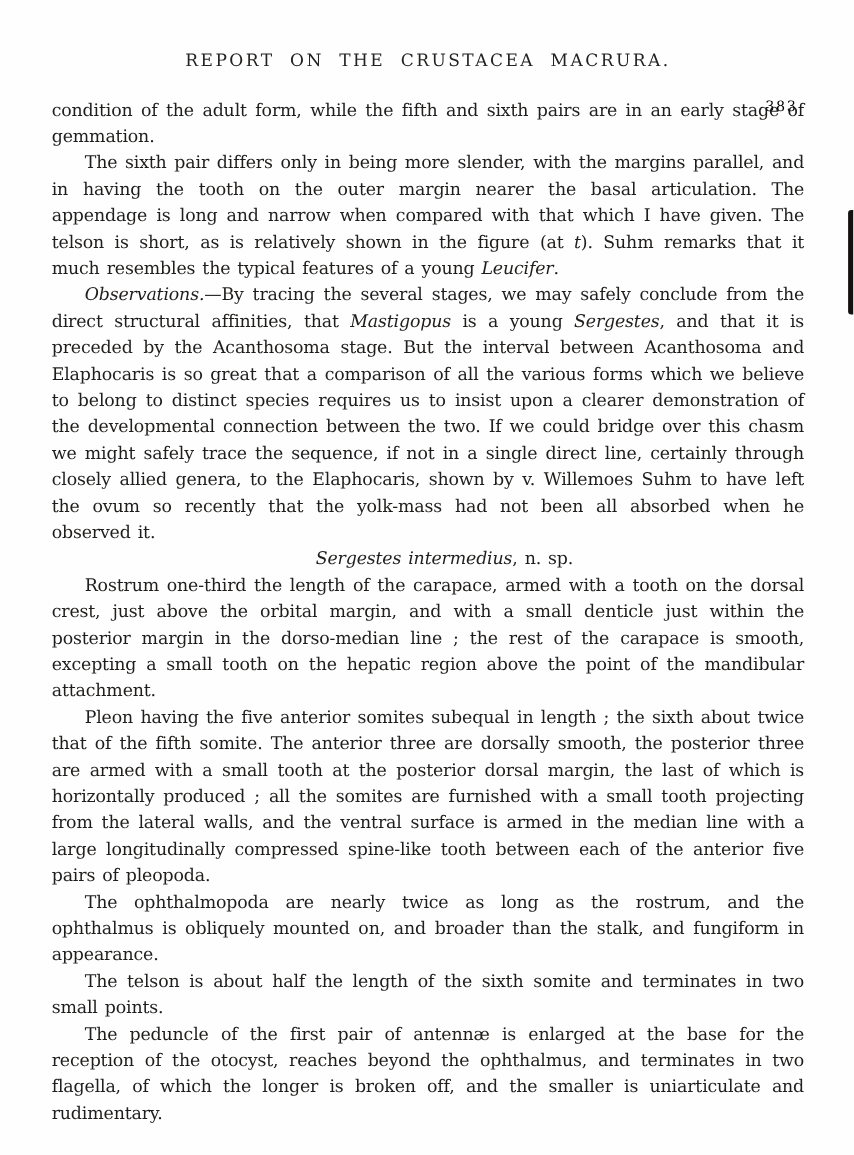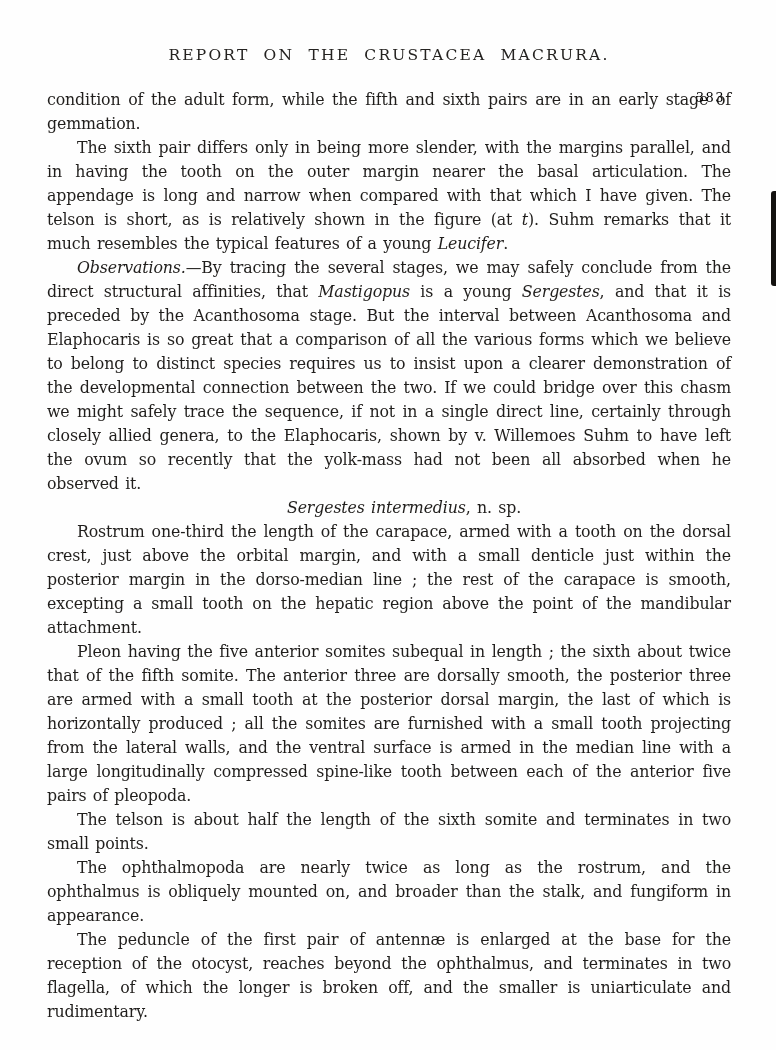--- a/index.html
+++ b/index.html
@@ -87,22 +87,22 @@
     </header>
 
     <main class="body-text">
       <div>
           <p class="flush"><span>condition of the adult form, while the fifth and sixth pairs are in an early stage of gemmation.</span></p>
           <p class="indent"><span>The sixth pair differs only in being more slender, with the margins parallel, and in having the tooth on the outer margin nearer the basal articulation.  The appendage is long and narrow when compared with that which I have given.  The telson is short, as is relatively shown in the figure (at </span><span class="italic">t</span><span>).  Suhm remarks that it much resembles the typical features of a young </span><span class="italic">Leucifer</span><span>.</span></p>
           <p class="indent"><span class="italic">Observations.</span><span>—By tracing the several stages, we may safely conclude from the direct structural affinities, that </span><span class="italic">Mastigopus</span><span> is a young </span><span class="italic">Sergestes</span><span>, and that it is preceded by the Acanthosoma stage.  But the interval between Acanthosoma and Elaphocaris is so great that a comparison of all the various forms which we believe to belong to distinct species requires us to insist upon a clearer demonstration of the developmental connection between the two.  If we could bridge over this chasm we might safely trace the sequence, if not in a single direct line, certainly through closely allied genera, to the Elaphocaris, shown by v. Willemoes Suhm to have left the ovum so recently that the yolk-mass had not been all absorbed when he observed it.</span></p>
           <p class="heading indent"><span class="italic">Sergestes intermedius</span><span>, n. sp.</span></p>
           <p class="indent"><span>Rostrum one-third the length of the carapace, armed with a tooth on the dorsal crest, just above the orbital margin, and with a small denticle just within the posterior margin in the dorso-median line ; the rest of the carapace is smooth, excepting a small tooth on the hepatic region above the point of the mandibular attachment.</span></p>
           <p class="indent"><span>Pleon having the five anterior somites subequal in length ; the sixth about twice that of the fifth somite.  The anterior three are dorsally smooth, the posterior three are armed with a small tooth at the posterior dorsal margin, the last of which is horizontally produced ; all the somites are furnished with a small tooth projecting from the lateral walls, and the ventral surface is armed in the median line with a large longitudinally compressed spine-like tooth between each of the anterior five pairs of pleopoda.</span></p>
+          <p class="indent"><span>The ophthalmopoda are nearly twice as long as the rostrum, and the ophthalmus is obliquely mounted on, and broader than the stalk, and fungiform in appearance.</span></p>
           <p class="indent"><span>The telson is about half the length of the sixth somite and terminates in two small points.</span></p>
-          <p class="indent"><span>The ophthalmopoda are nearly twice as long as the rostrum, and the ophthalmus is obliquely mounted on, and broader than the stalk, and fungiform in appearance.</span></p>
           <p class="indent"><span>The peduncle of the first pair of antennæ is enlarged at the base for the reception of the otocyst, reaches beyond the ophthalmus, and terminates in two flagella, of which the longer is broken off, and the smaller is uniarticulate and rudimentary.</span></p>
         </div>
     </main>
 
   </div>
 
   <div class="edge-streak" style="background: rgb(20, 18, 16);"></div>
 </div>
 
 </body></html>

